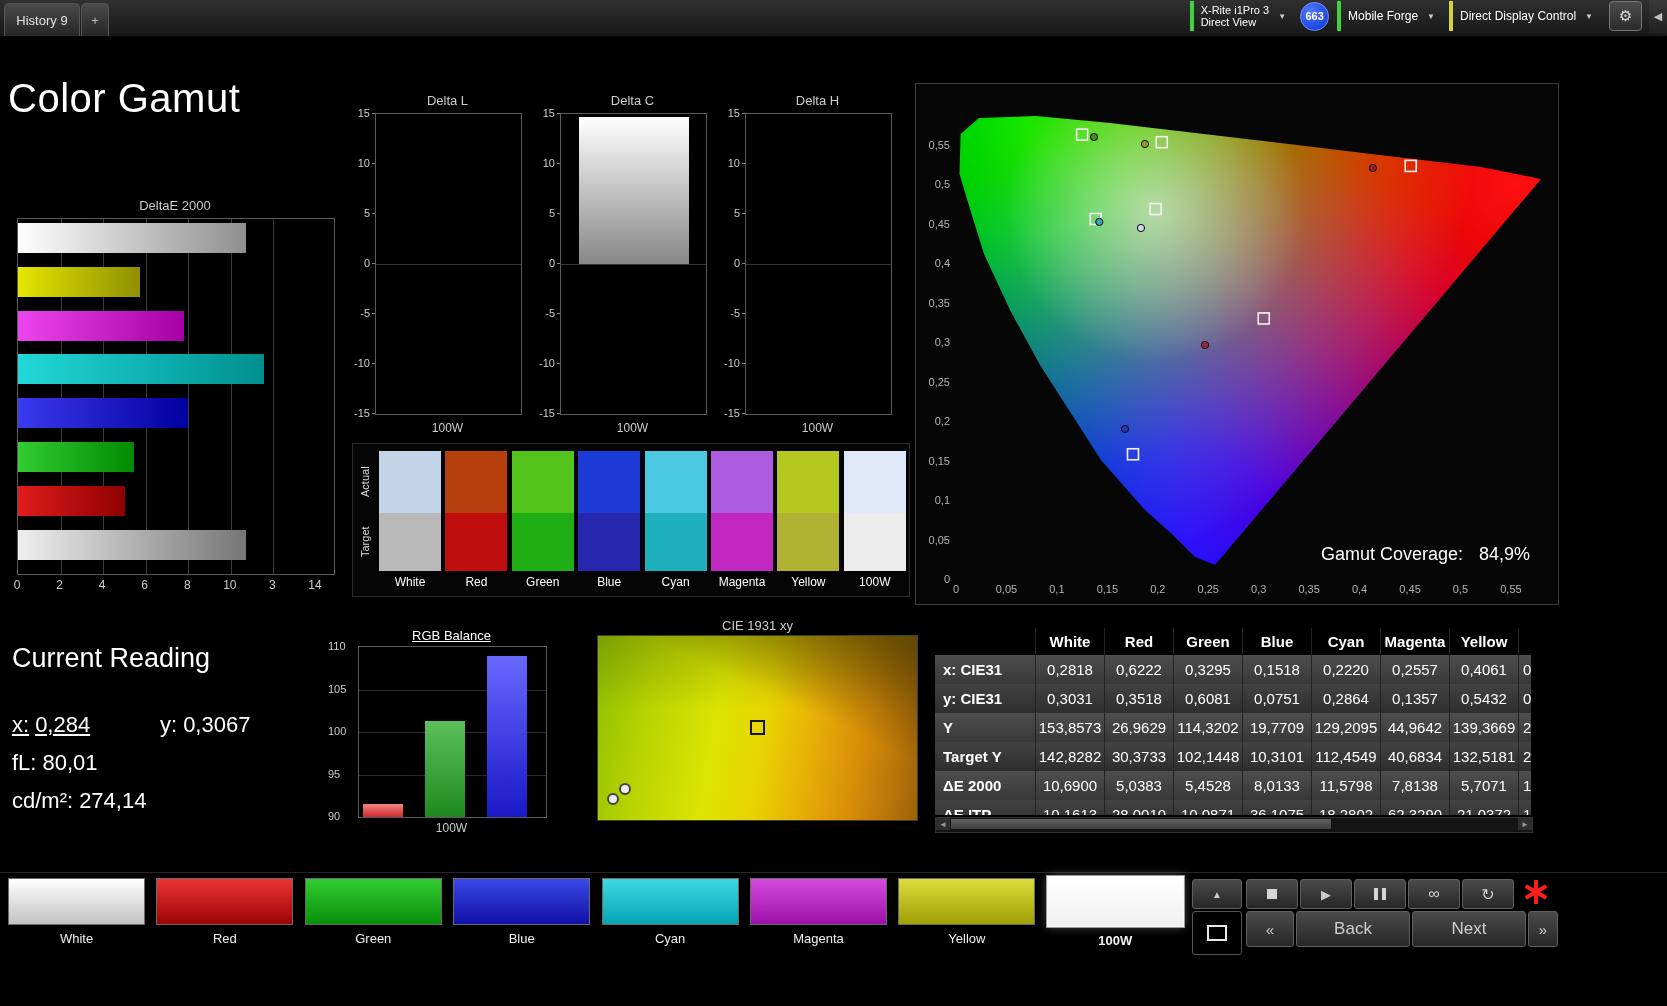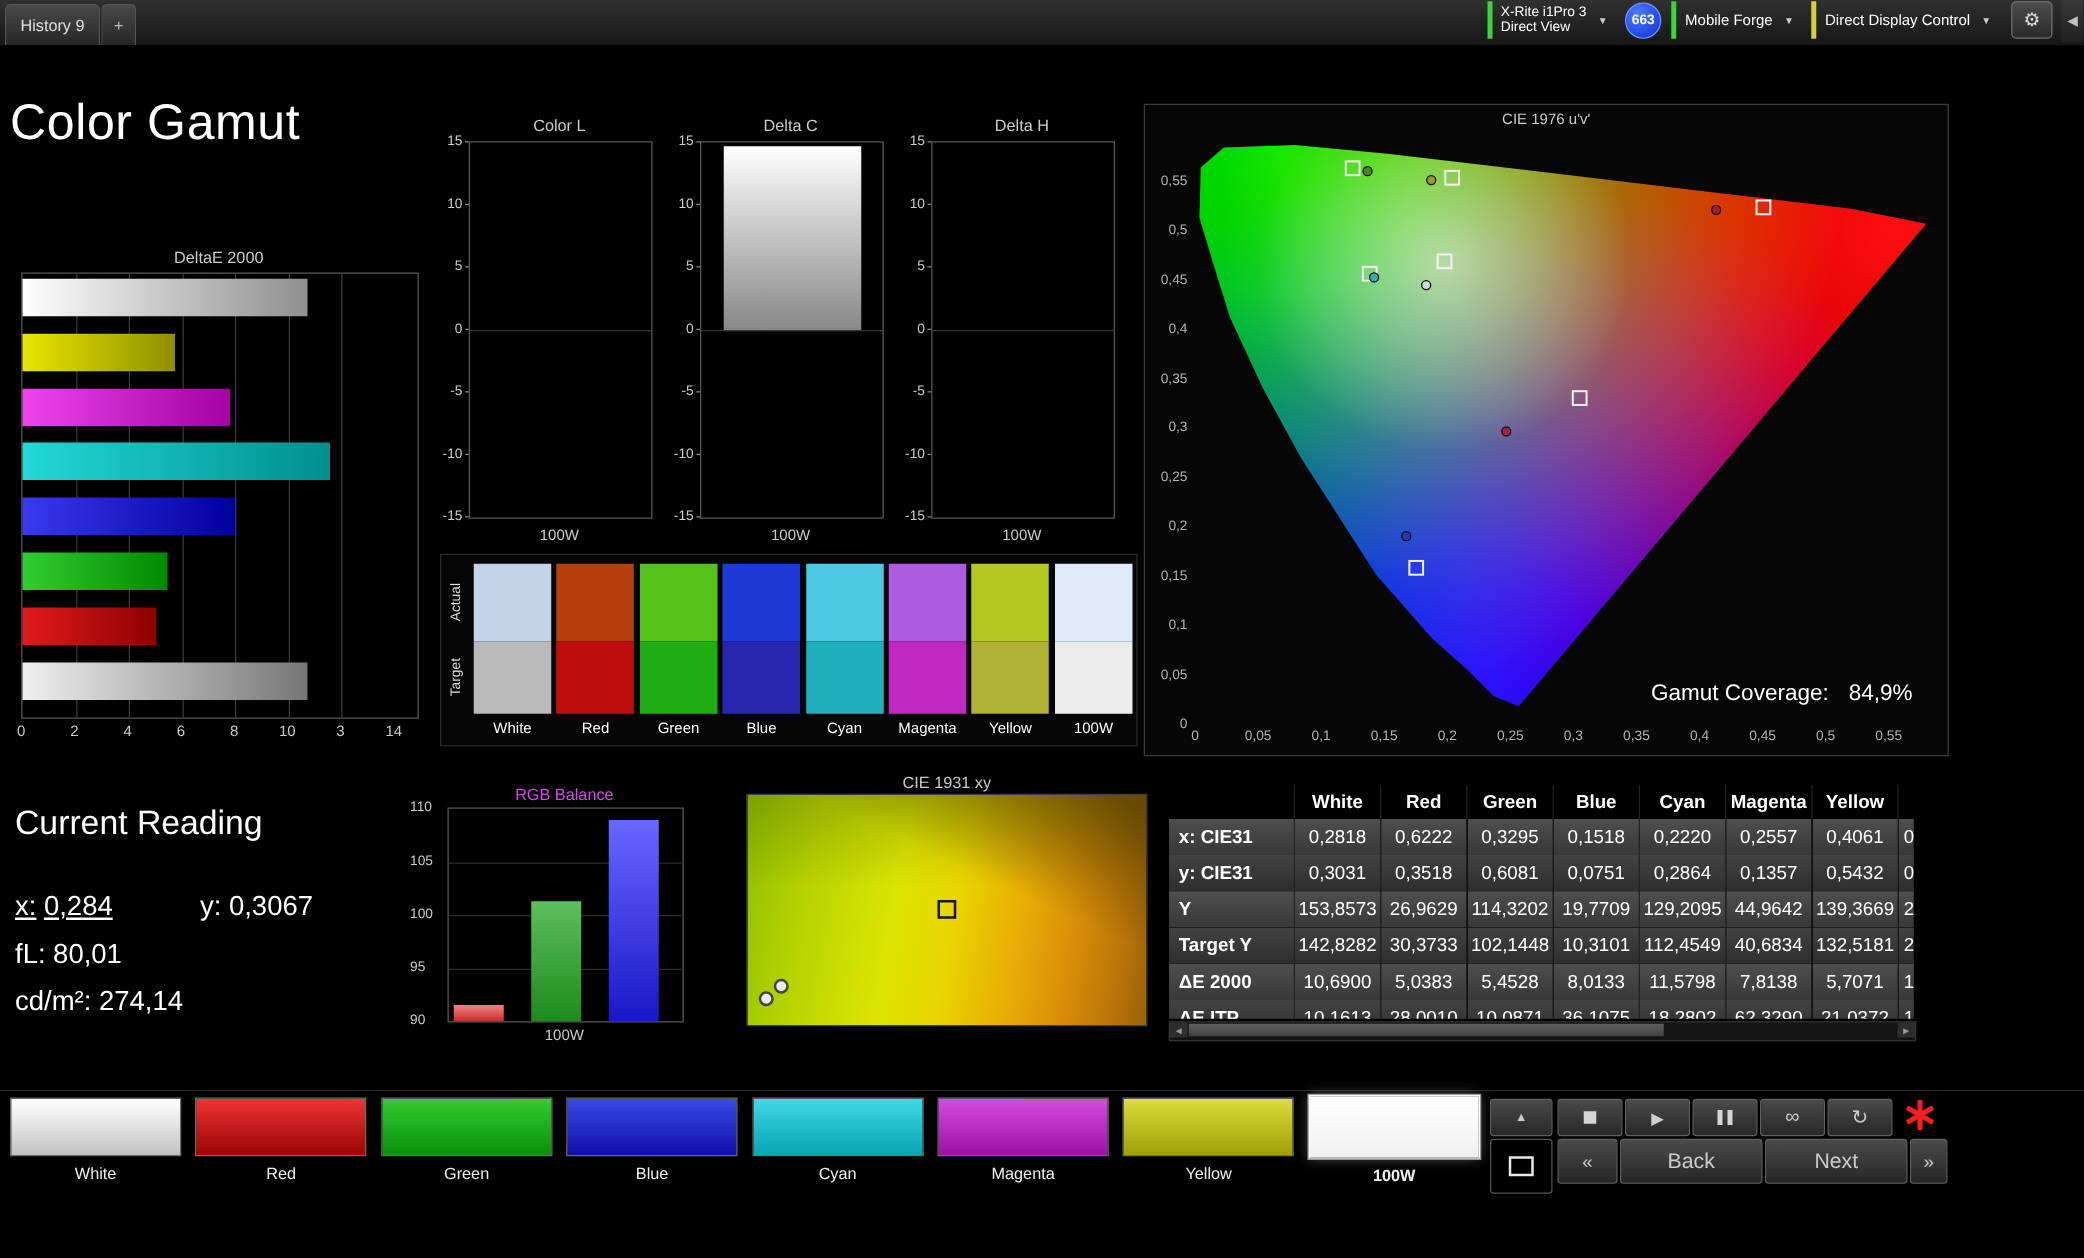--- a/index.html
+++ b/index.html
@@ -70,21 +70,21 @@
   .tgt{fill:none;stroke:#f2f2f2;stroke-width:1.6;}
   .meas{stroke:#0a0a0a;stroke-width:1;}
 
   
   #cr-title{position:absolute;left:12px;top:643px;font-size:27px;color:#fff;}
   .cr-line{position:absolute;font-size:22px;color:#fff;}
   .cr-line span{margin-right:6px;}
 
   
   #rgb-balance{position:absolute;left:328px;top:628px;width:228px;height:212px;}
-  #rgb-title{position:absolute;left:30px;top:0;width:187px;text-align:center;font-size:13px;color:#d946ef;}
+  #rgb-title{position:absolute;left:30px;top:0;width:187px;text-align:center;font-size:13px;color:#ffffff;text-decoration:underline;}
   #rgb-frame{position:absolute;left:30px;top:18px;width:187px;height:170px;border:1px solid #5a5a5a;background:#000;}
   .rgb-ylabel{position:absolute;left:0;width:26px;font-size:11px;color:#ccc;transform:translateY(-50%);}
   .hline{position:absolute;left:0;right:0;height:1px;background:#2b2b2b;}
   .rgb-bar{position:absolute;bottom:0;width:40px;}
   #rgb-xlabel{position:absolute;left:30px;top:193px;width:187px;text-align:center;font-size:12px;color:#ccc;}
 
   
   #cie1931{position:absolute;left:597px;top:618px;width:386px;height:206px;}
   #cie1931-title{left:0;top:0;width:321px;}
   #cie1931-plot{position:absolute;left:0;top:17px;width:319px;height:184px;border:1px solid #3e3e3e;
@@ -206,21 +206,21 @@
       <div class="xtick" style="left: 85.1429px;">4</div>
       <div class="xtick" style="left: 127.714px;">6</div>
       <div class="xtick" style="left: 170.286px;">8</div>
       <div class="xtick" style="left: 212.857px;">10</div>
       <div class="xtick" style="left: 255.429px;">3</div>
       <div class="xtick" style="left: 298px;">14</div>
     </div>
 </div>
 
 <div id="delta-l" class="delta-chart">
-  <div class="chart-title-sm">Color L</div>
+  <div class="chart-title-sm">Delta L</div>
   <div class="delta-frame">
       <div class="zero-line"></div>
     </div>
   <div class="delta-xlabel">100W</div>
 <div class="d-ylabel" style="top: 20px;">15</div>
     <div class="d-ytick" style="top: 20px;"></div>
     <div class="d-ylabel" style="top: 70px;">10</div>
     <div class="d-ytick" style="top: 70px;"></div>
     <div class="d-ylabel" style="top: 120px;">5</div>
     <div class="d-ytick" style="top: 120px;"></div>
@@ -365,21 +365,20 @@
         <rect x="240.2351" y="52.70900000000006" width="11" height="11" class="tgt"></rect>
         <circle cx="224.94969999999998" cy="144.00300000000004" r="3.6" fill="#cdd8e8" class="meas"></circle>
         <circle cx="456.91880000000003" cy="83.96300000000002" r="3.6" fill="#a02020" class="meas"></circle>
         <circle cx="178.0312" cy="52.995000000000005" r="3.6" fill="#4a8a10" class="meas"></circle>
         <circle cx="209.00750000000002" cy="344.979" r="3.6" fill="#2838b0" class="meas"></circle>
         <circle cx="183.278" cy="137.92000000000002" r="3.6" fill="#38aab8" class="meas"></circle>
         <circle cx="289.0212" cy="261.00199999999995" r="3.6" fill="#a02446" class="meas"></circle>
         <circle cx="228.98569999999998" cy="60.02600000000001" r="3.6" fill="#9a9a20" class="meas"></circle>
       </g>
   </svg>
-  <div id="cie-title">CIE 1976 u'v'</div>
   <div id="gamut-coverage">
     <span>Gamut Coverage:</span>
     <span>84,9%</span>
   </div>
 <div class="cie-xtick" style="left: 40px;">0</div>
     <div class="cie-xtick" style="left: 90.45px;">0,05</div>
     <div class="cie-xtick" style="left: 140.9px;">0,1</div>
     <div class="cie-xtick" style="left: 191.35px;">0,15</div>
     <div class="cie-xtick" style="left: 241.8px;">0,2</div>
     <div class="cie-xtick" style="left: 292.25px;">0,25</div>

